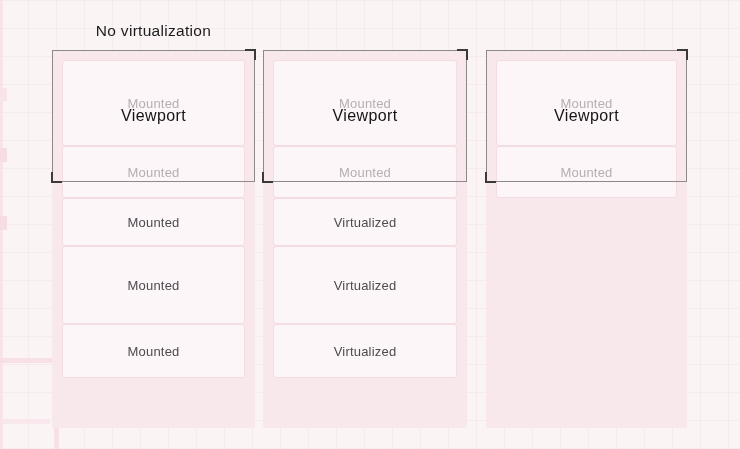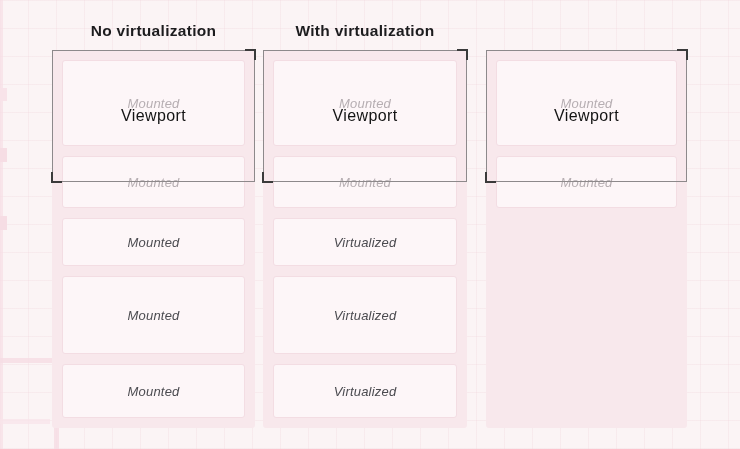--- a/index.html
+++ b/index.html
@@ -30,38 +30,36 @@
   .column { position: absolute; top: 0; height: 449px; }
   .col-1 { left: 52px;  width: 203px; }
   .col-2 { left: 263px; width: 204px; }
   .col-3 { left: 486px; width: 201px; }
 
   .col-title {
     position: absolute;
     top: 22px; left: 0; right: 0;
     text-align: center;
     font-size: 15.5px;
-    font-weight: 700;
+    font-weight: 400;
     letter-spacing: 0.3px;
     color: #1c1c1e;
     white-space: nowrap;
   }
 
   .item-list {
     position: absolute;
     top: 50px; left: 0; right: 0;
     height: 378px;
     box-sizing: border-box;
     background: #f8e8ec;
     border-radius: 3px;
     padding: 10px;
     display: flex;
     flex-direction: column;
-    gap: 10px;
-    font-style: italic;
   }
   .list-item {
     box-sizing: border-box;
     background: #fdf6f8;
     border: 1.5px solid #f3dde3;
     border-radius: 3px;
     display: flex;
     align-items: center;
     justify-content: center;
     font-size: 13px;
@@ -120,21 +118,20 @@
       <div class="list-item h-e">Mounted</div>
     </div>
     <div class="viewport-frame">
       <span class="corner-mark tr"></span>
       <span class="corner-mark bl"></span>
       <span class="viewport-label">Viewport</span>
     </div>
   </div>
 
   <div class="column col-2">
-    <div class="col-title">With virtualization</div>
     <div class="item-list">
       <div class="list-item muted h-a">Mounted</div>
       <div class="list-item muted h-b">Mounted</div>
       <div class="list-item h-c">Virtualized</div>
       <div class="list-item h-d">Virtualized</div>
       <div class="list-item h-e">Virtualized</div>
     </div>
     <div class="viewport-frame">
       <span class="corner-mark tr"></span>
       <span class="corner-mark bl"></span>

